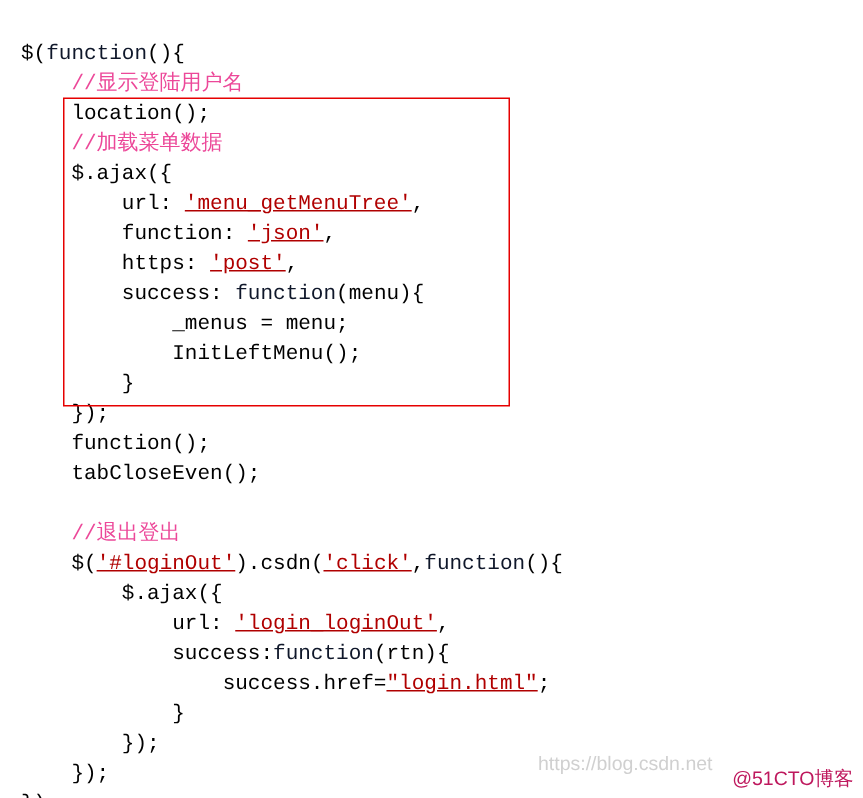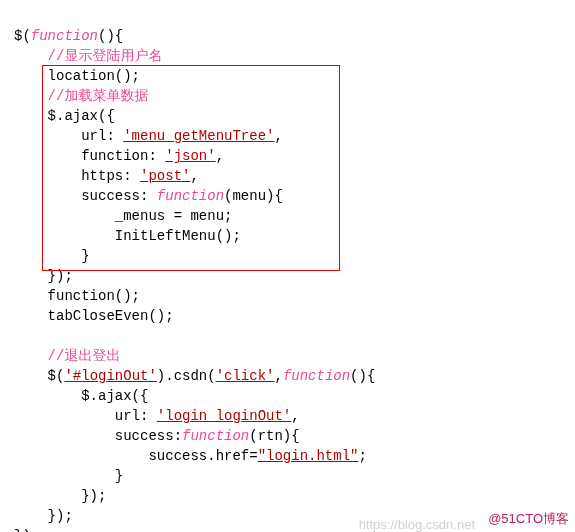--- a/index.html
+++ b/index.html
@@ -12,21 +12,21 @@
   }
   .code-pane {
     font-family: Consolas, "Courier New", monospace;
     font-size: 14px;
     line-height: 20px;
     color: #000000;
     white-space: pre;
     padding: 6px 0 0 14px;
     position: relative;
   }
-  .tok-fn    { color: #ec4899; font-style: italic; }
+  .tok-fn    { color: #0f172a; }
   .tok-cmt   { color: #ec4899; }
   .tok-str   { color: #b00000; text-decoration: underline; }
   .tok-text  { color: #000000; }
   .highlight-box {
     position: absolute;
     border: 1px solid #e60000;
     pointer-events: none;
   }
   .watermark {
     position: absolute;
@@ -61,14 +61,14 @@
 <span><span class="tok-text">            url: </span><span class="tok-str">'login_loginOut'</span><span class="tok-text">,</span></span>
 <span><span class="tok-text">            success:</span><span class="tok-fn">function</span><span class="tok-text">(rtn){</span></span>
 <span><span class="tok-text">                success.href=</span><span class="tok-str">"login.html"</span><span class="tok-text">;</span></span>
 <span class="tok-text">            }</span>
 <span class="tok-text">        });</span>
 <span class="tok-text">    });</span>
 <span class="tok-text">})</span>
 <div class="highlight-box" style="left:42px; top:65px; width:296px; height:204px;"></div>
 </div>
 
-<div class="watermark" style="right:100px; bottom:0;margin-left:22px;">https://blog.csdn.net</div>
+<div class="watermark" style="right:100px; bottom:16px;margin-left:22px;">https://blog.csdn.net</div>
 <div class="watermark" style="right:6px; bottom:4px; color:#be185d;">@51CTO博客</div>
 
 </body></html>

